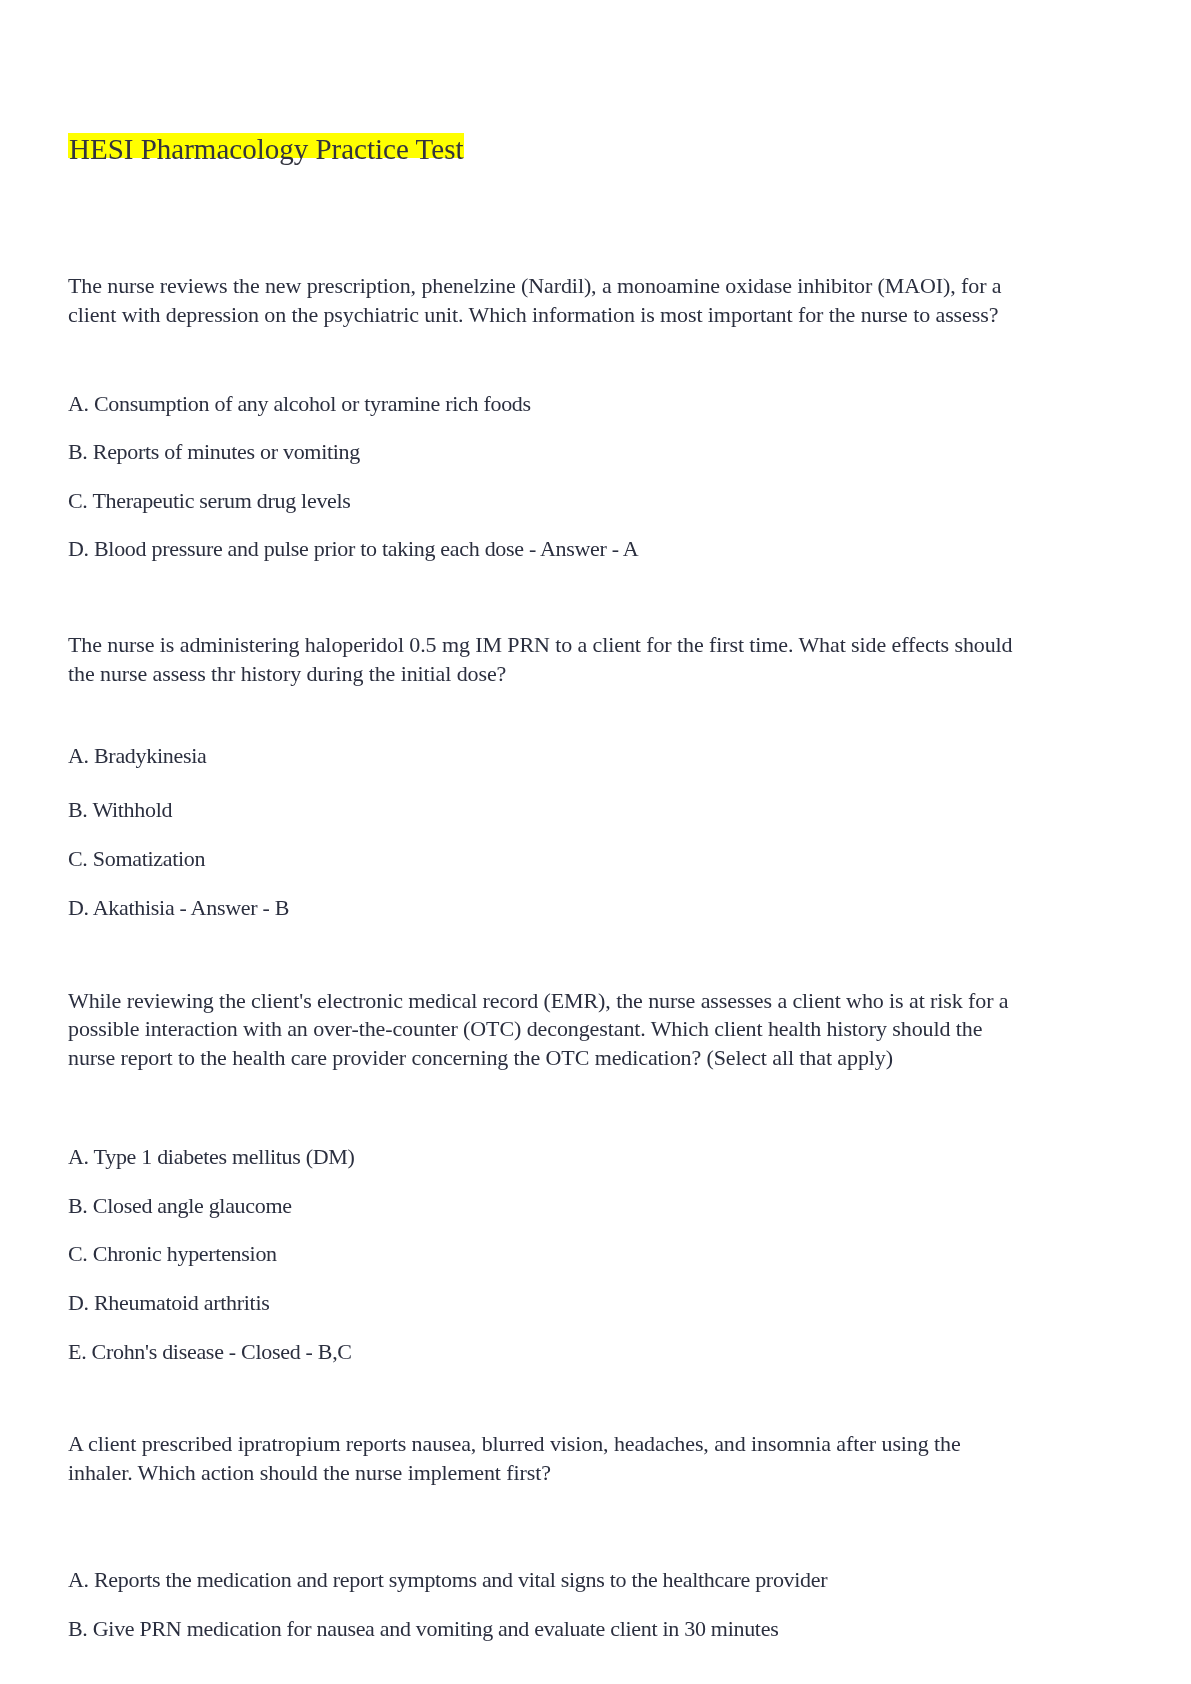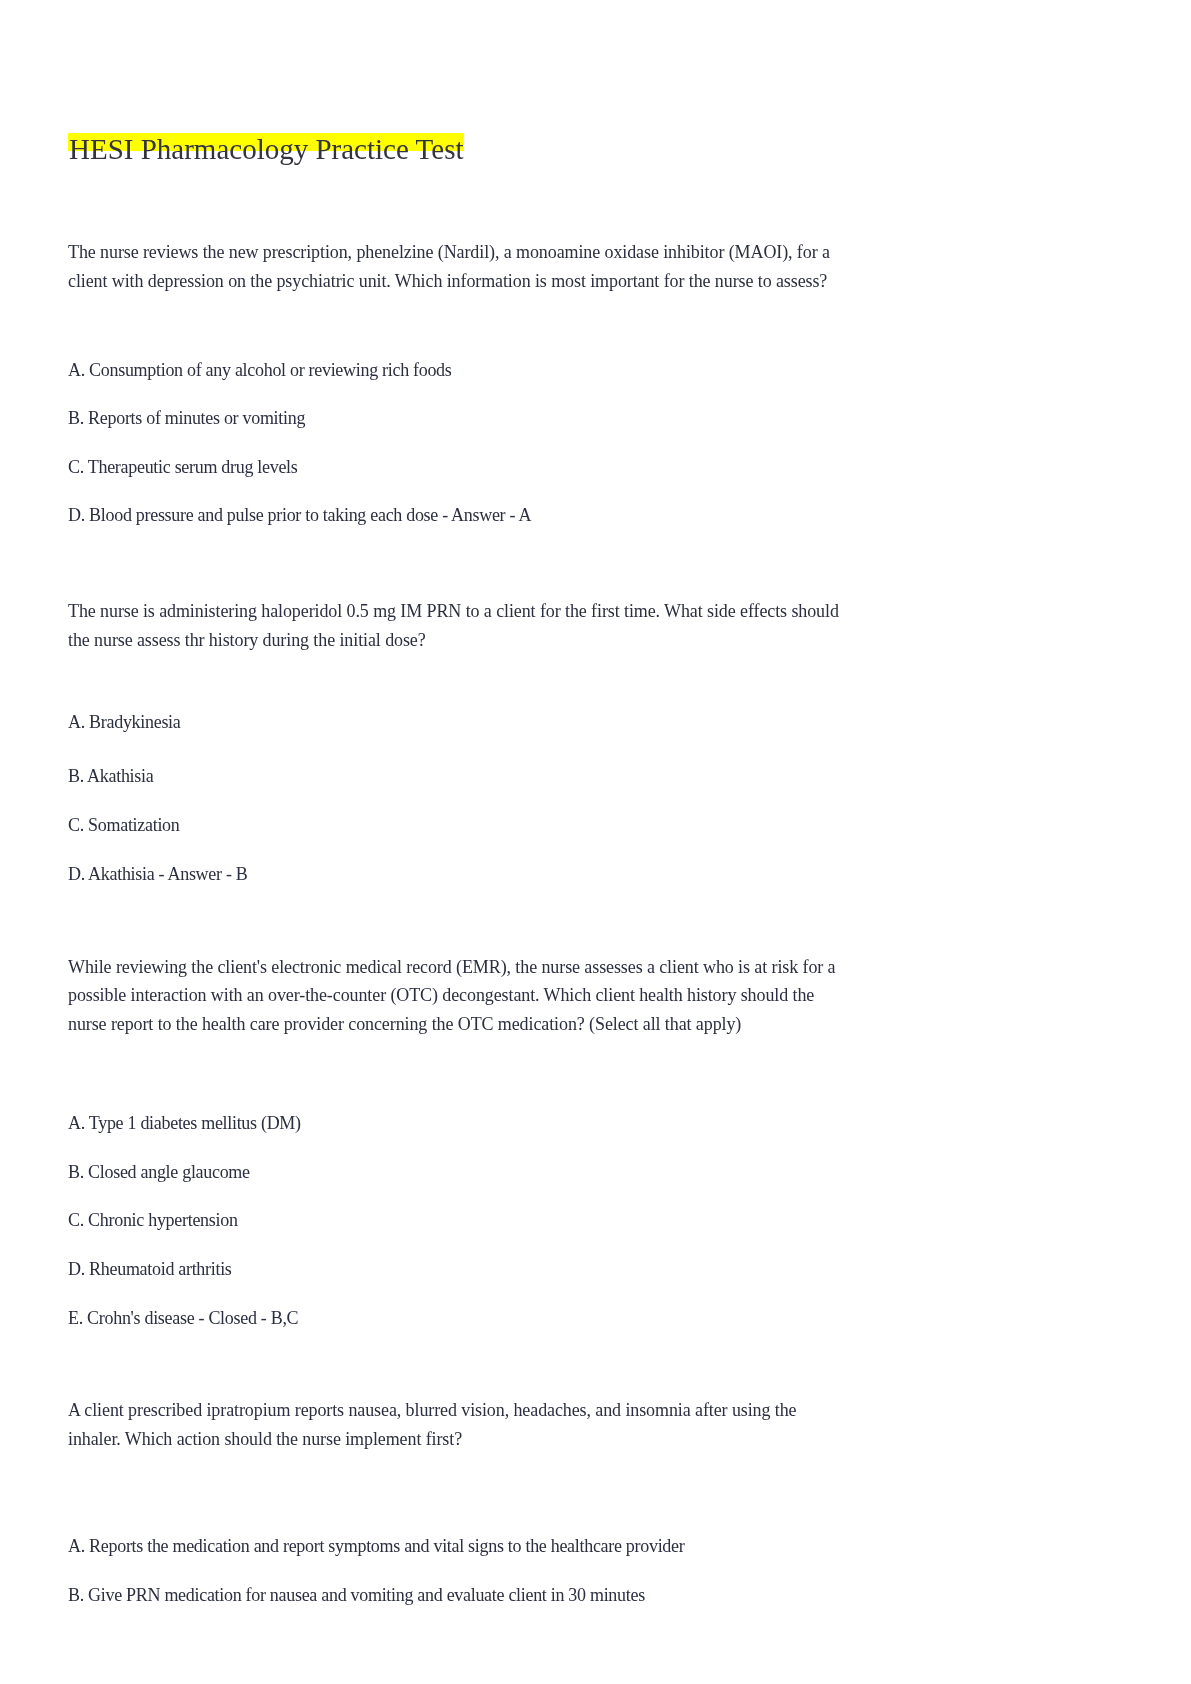--- a/index.html
+++ b/index.html
@@ -3,49 +3,49 @@
   <meta charset="utf-8">
   <style>
     html, body { margin: 0; padding: 0; background: #ffffff; }
     body {
       width: 1191px; height: 1684px; position: relative; overflow: hidden;
       font-family: "Liberation Serif", "DejaVu Serif", serif;
       color: #2b2f3f;
     }
     .page { position: absolute; left: 0; top: 0; width: 1191px; height: 1684px; background: #fff; }
     .title {
-      position: absolute; left: 68px; top: 133px; height: 18px; line-height: 33px;
+      position: absolute; left: 68px; top: 133px; height: 25px; line-height: 33px;
       font-size: 29px; background: #ffff00; color: #33343f; padding: 0 1px; white-space: nowrap;
     }
     .line {
-      position: absolute; left: 68px; font-size: 18px; line-height: 28px; height: 28px;
-      white-space: nowrap; letter-spacing: -0.1px;
+      position: absolute; left: 68px; font-size: 22px; line-height: 28px; height: 28px;
+      white-space: nowrap; letter-spacing: -0.1px; margin-top: 34px;
     }
     .opt { letter-spacing: -0.3px; }
   </style>
 </head>
 <body>
 
 <div class="page">
   <div class="title">HESI Pharmacology Practice Test</div>
 
   <div>
     <div class="line" style="top:238px">The nurse reviews the new prescription, phenelzine (Nardil), a monoamine oxidase inhibitor (MAOI), for a</div>
     <div class="line" style="top:267px">client with depression on the psychiatric unit. Which information is most important for the nurse to assess?</div>
-    <div class="line opt" style="top:356px">A. Consumption of any alcohol or reviewing rich foods</div>
+    <div class="line opt" style="top:356px">A. Consumption of any alcohol or tyramine rich foods</div>
     <div class="line opt" style="top:404px">B. Reports of minutes or vomiting</div>
     <div class="line opt" style="top:453px">C. Therapeutic serum drug levels</div>
     <div class="line opt" style="top:501px">D. Blood pressure and pulse prior to taking each dose - Answer - A</div>
   </div>
 
   <div>
     <div class="line" style="top:597px">The nurse is administering haloperidol 0.5 mg IM PRN to a client for the first time. What side effects should</div>
     <div class="line" style="top:626px">the nurse assess thr history during the initial dose?</div>
     <div class="line opt" style="top:708px">A. Bradykinesia</div>
-    <div class="line opt" style="top:762px">B. Akathisia</div>
+    <div class="line opt" style="top:762px">B. Withhold</div>
     <div class="line opt" style="top:811px">C. Somatization</div>
     <div class="line opt" style="top:860px">D. Akathisia - Answer - B</div>
   </div>
 
   <div>
     <div class="line" style="top:953px">While reviewing the client's electronic medical record (EMR), the nurse assesses a client who is at risk for a</div>
     <div class="line" style="top:981px">possible interaction with an over-the-counter (OTC) decongestant. Which client health history should the</div>
     <div class="line" style="top:1010px">nurse report to the health care provider concerning the OTC medication? (Select all that apply)</div>
     <div class="line opt" style="top:1109px">A. Type 1 diabetes mellitus (DM)</div>
     <div class="line opt" style="top:1158px">B. Closed angle glaucome</div>

